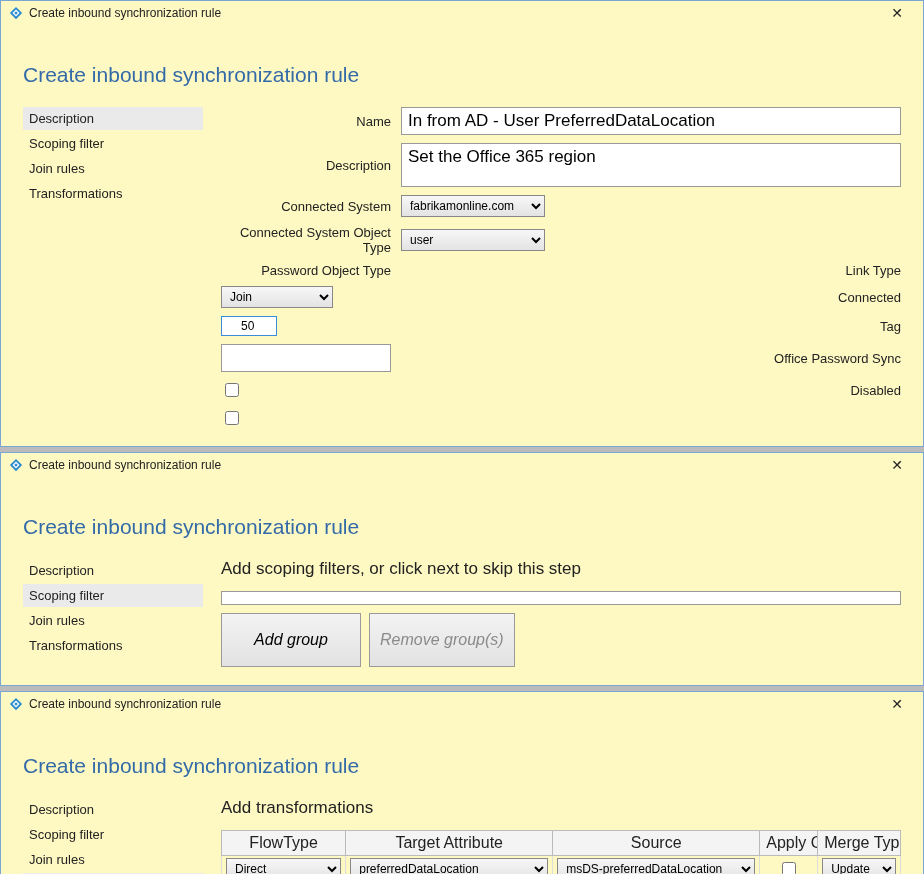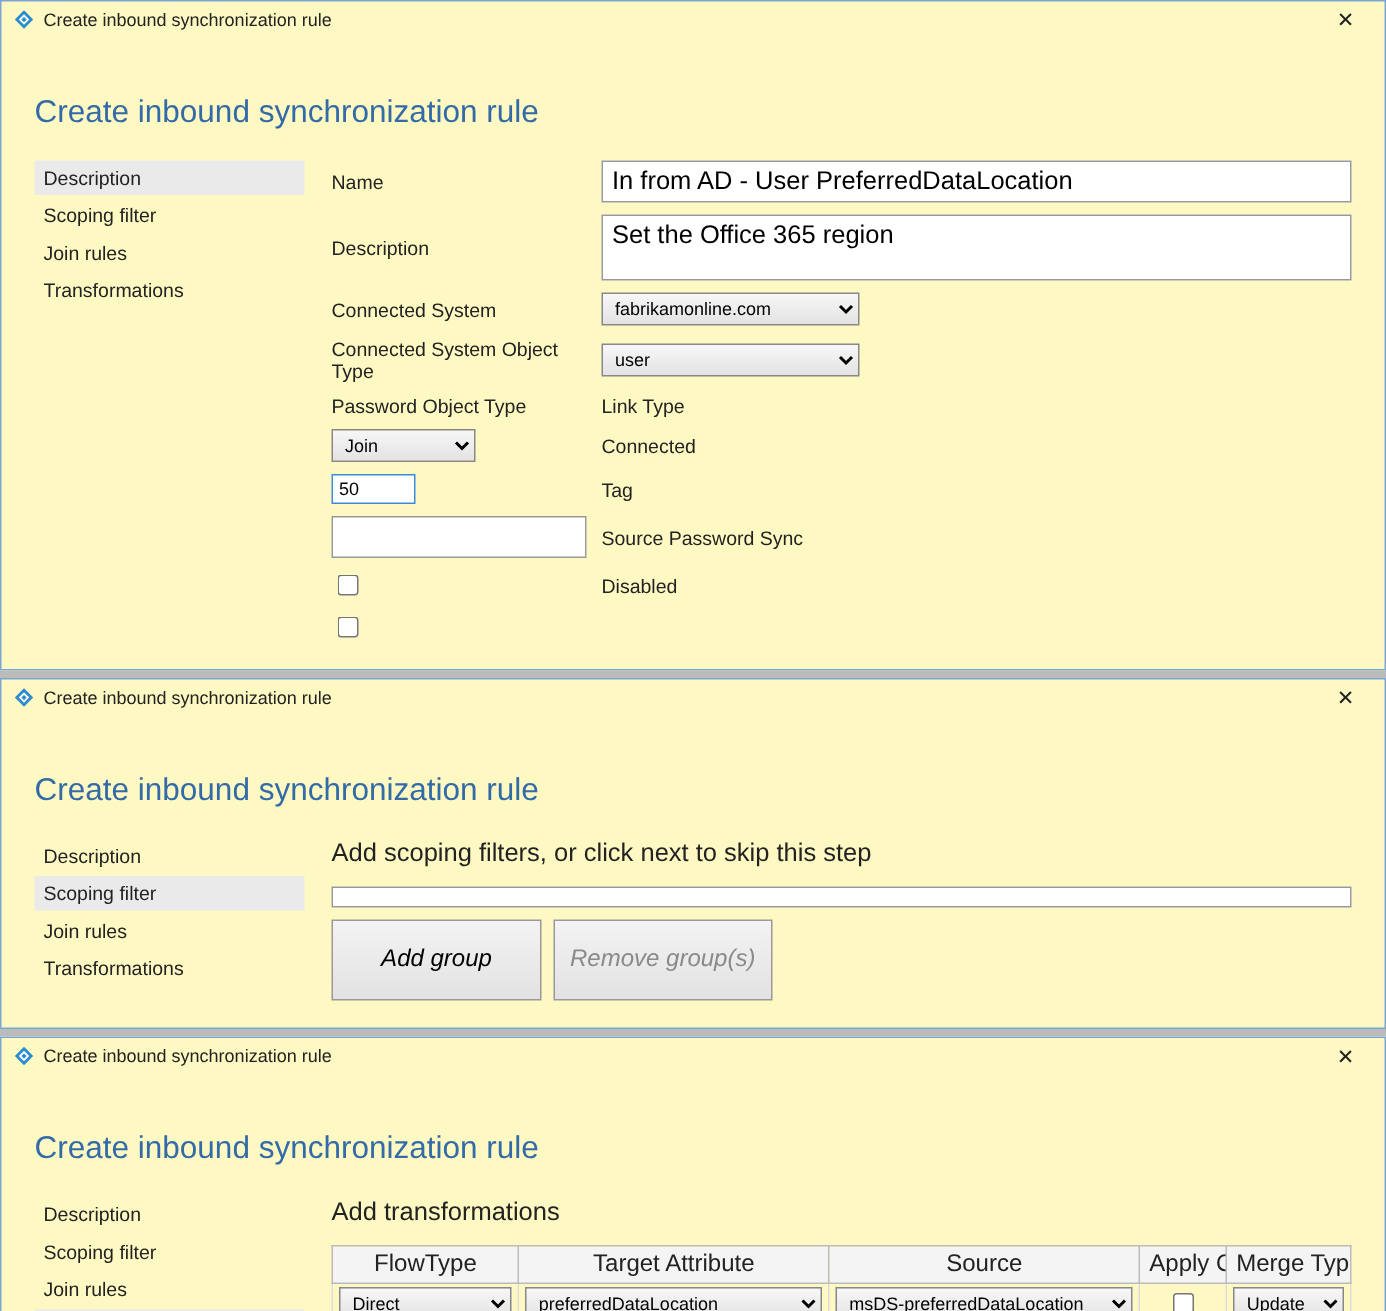--- a/index.html
+++ b/index.html
@@ -59,40 +59,40 @@
     background:#eaeaea;
   }
   .form {
     flex:1;
     display:grid;
     grid-template-columns: 170px 1fr;
     row-gap:8px;
     column-gap:10px;
     align-items:center;
   }
-  .form label { font-size:13px; }
+  .form label { font-size:13px;text-align:right; }
   .txt {
     width:100%;
     padding:3px 6px;
     border:1px solid #999;
     font-family:inherit; font-size:17px;
     background:#fff;
   }
   .txt.multiline { height:44px; resize:none; }
   .sel {
     padding:2px 4px;
     border:1px solid #888;
     background:linear-gradient(#f7f7f7,#e3e3e3);
     font-family:inherit; font-size:12px;
   }
-  .sel.w1 { width:172px; }
-  .sel.w2 { width:96px; }
+  .sel.w1 { width:144px; }
+  .sel.w2 { width:112px; }
   .numbox {
     width:56px;
-    padding:2px 4px;
+    padding:2px 19px;
     border:1px solid #3a8bd8;
     font-family:inherit; font-size:12px;
   }
   .chk { width:14px; height:14px; }
   .section-h2 {
     font-size:17px;
     margin:0 0 12px 0;
   }
   .main {
     flex:1;
@@ -193,21 +193,21 @@
         <div><select class="sel w1"><option>fabrikamonline.com</option></select></div>
         <label>Connected System Object Type</label>
         <div><select class="sel w1"><option>user</option></select></div>
         <label>Password Object Type</label>
         <label>Link Type</label>
         <div><select class="sel w2"><option>Join</option></select></div>
         <label>Connected</label>
         <div><input class="numbox" value="50" style=""></div>
         <label>Tag</label>
         <input class="txt" value="" style="">
-        <label>Source Password Sync</label>
+        <label>Office Password Sync</label>
         <div><input type="checkbox" class="chk" style=""></div>
         <label>Disabled</label>
         <div><input type="checkbox" class="chk" style=""></div>
       </div>
     </div>
   </div>
 </div>
 
 <div class="stacksep"></div>
 

